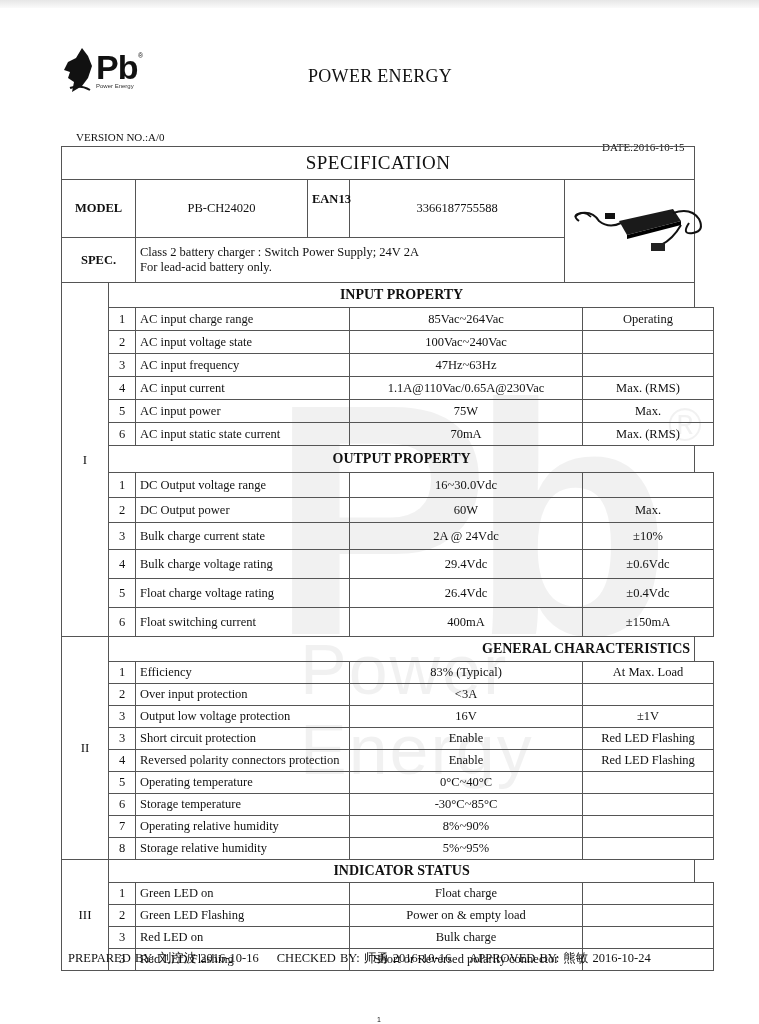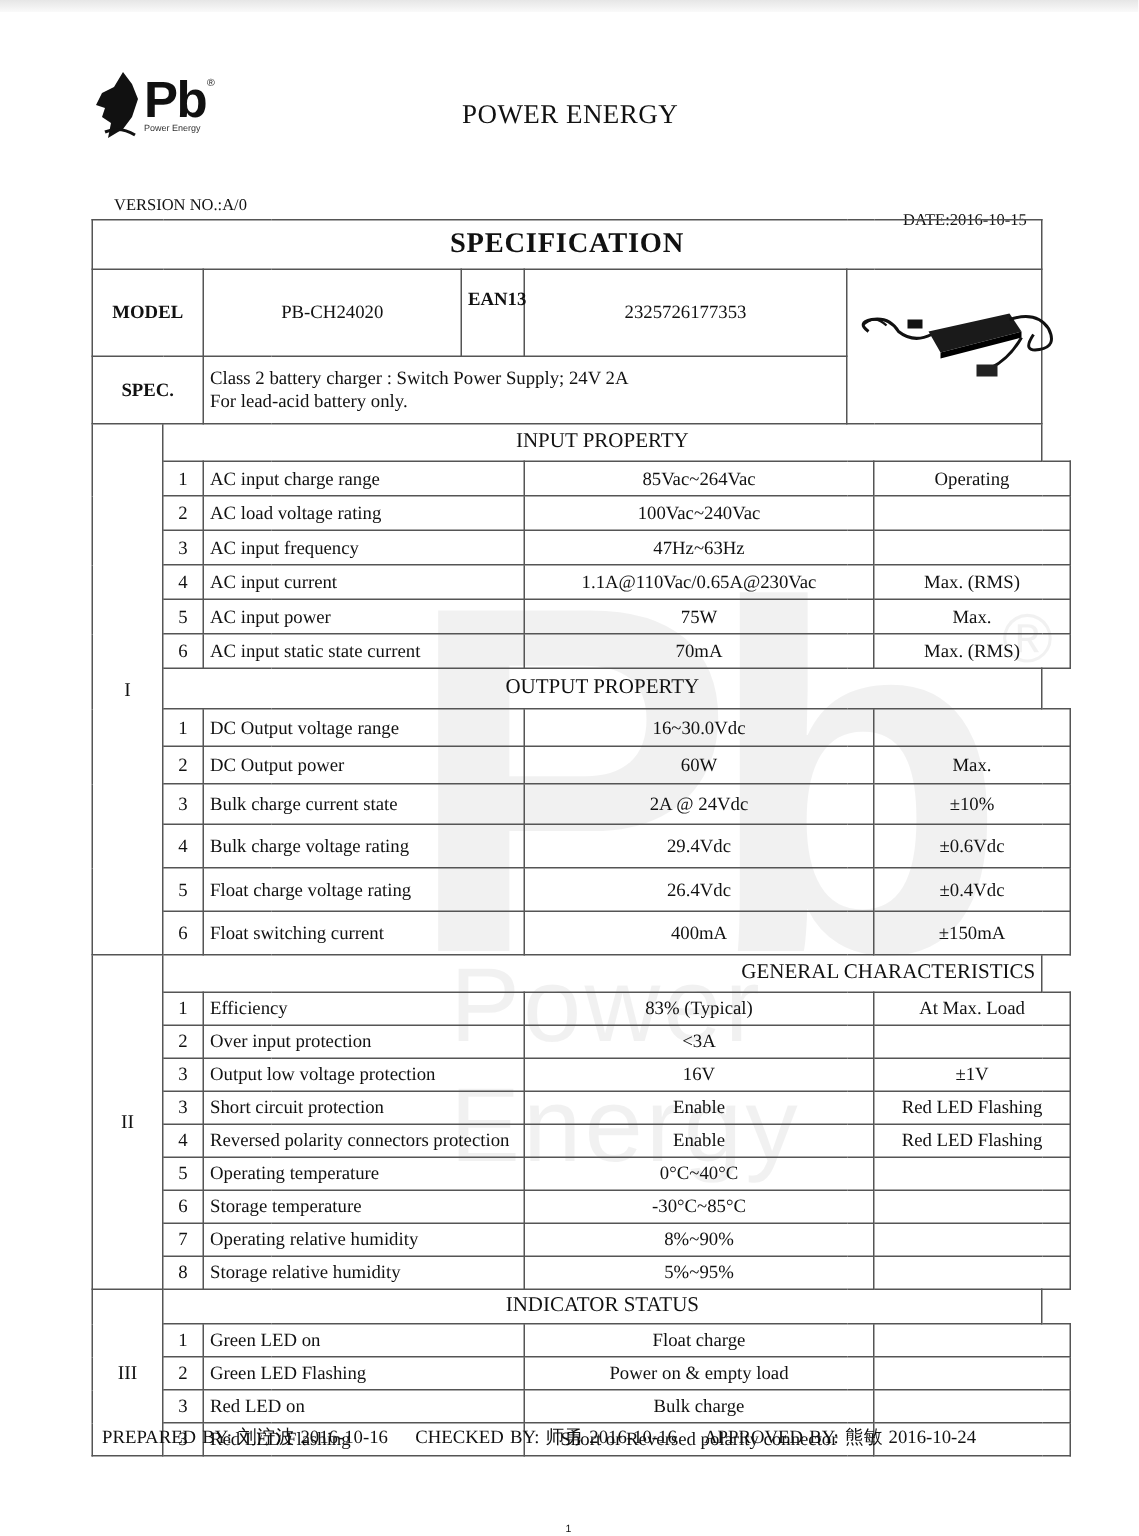--- a/index.html
+++ b/index.html
@@ -19,24 +19,24 @@
 
   .watermark { position:absolute; pointer-events:none; color:#000; opacity:0.05; }
   .wm-pb { left:270px; top:330px; font-family:"Liberation Sans", sans-serif; font-weight:bold; font-size:330px; letter-spacing:-20px; }
   .wm-text { left:300px; top:630px; font-family:"Liberation Sans", sans-serif; font-size:70px; letter-spacing:2px; }
   .wm-reg { left:668px; top:398px; font-family:"Liberation Sans", sans-serif; font-size:46px; }
 
   table.spec { position:absolute; left:61px; top:146px; width:653px; border-collapse:collapse; table-layout:fixed; font-size:12.5px; }
   table.spec td { border:1px solid #555; padding:0 4px; vertical-align:middle; }
   .c { text-align:center; }
   .b { font-weight:bold; }
-  .title-cell { font-size:19px; font-weight:bold; text-align:center; height:32px; letter-spacing:0.5px; }
+  .title-cell { font-size:19px; font-weight:normal; text-align:center; height:32px; letter-spacing:0.5px; }
   .head-row td { height:45px; }
   .spec-row td { height:44px; }
-  .section-title { font-weight:normal; font-size:14px; text-align:center; height:24px; }
+  .section-title { font-weight:bold; font-size:14px; text-align:center; height:24px; }
   .roman { text-align:center; font-size:13px; }
   .num { text-align:center; }
   .product-img { text-align:center; }
   .footer { position:absolute; left:68px; top:950px; font-size:12.5px; word-spacing:1px; white-space:nowrap; }
   .footer span { margin-right:14px; }
   .pagenum { position:absolute; left:377px; top:1016px; font-size:7px; font-family:"Liberation Sans", sans-serif; }
 </style>
 </head>
 <body>
 
@@ -73,21 +73,21 @@
       <col style="width:112px">
   </colgroup>
   <tbody id="spec-body">
     <tr>
       <td colspan="9" class="title-cell">SPECIFICATION</td>
     </tr>
     <tr class="head-row">
       <td colspan="2" class="c b">MODEL</td>
       <td colspan="2" class="c">PB-CH24020</td>
       <td class="c b" style="vertical-align:top;padding-top:12px">EAN13</td>
-      <td colspan="2" class="c">2325726177353</td>
+      <td colspan="2" class="c">3366187755588</td>
       <td colspan="2" rowspan="2" class="product-img">
         <svg width="140" height="60" viewBox="0 0 140 60">
           <path d="M10 22 Q2 16 12 14 Q24 12 30 22 Q40 30 52 24" stroke="#111" stroke-width="2" fill="none"></path>
           <path d="M6 18 Q14 10 22 18" stroke="#111" stroke-width="1.5" fill="none"></path>
           <rect x="36" y="14" width="10" height="6" fill="#111"></rect>
           <polygon points="50,22 104,10 112,22 58,36" fill="#1a1a1a"></polygon>
           <polygon points="58,36 112,22 112,26 58,40" fill="#000"></polygon>
           <path d="M104 14 Q122 8 130 20 Q136 32 124 34 Q112 36 120 24" stroke="#111" stroke-width="2" fill="none"></path>
           <path d="M112 26 Q104 40 92 46" stroke="#111" stroke-width="2" fill="none"></path>
           <rect x="82" y="44" width="14" height="8" fill="#222"></rect>
@@ -106,21 +106,21 @@
         <td colspan="8" class="section-title" style="height: 24px;">INPUT PROPERTY</td>
       </tr>
       <tr>
         <td class="num" style="height: 22px;">1</td>
         <td colspan="3">AC input charge range</td>
         <td colspan="3" class="c">85Vac~264Vac</td>
         <td colspan="2" class="c">Operating</td>
       </tr>
       <tr>
         <td class="num" style="height: 22px;">2</td>
-        <td colspan="3">AC load voltage rating</td>
+        <td colspan="3">AC input voltage state</td>
         <td colspan="3" class="c">100Vac~240Vac</td>
         <td colspan="2" class="c"></td>
       </tr>
       <tr>
         <td class="num" style="height: 22px;">3</td>
         <td colspan="3">AC input frequency</td>
         <td colspan="3" class="c">47Hz~63Hz</td>
         <td colspan="2" class="c"></td>
       </tr>
       <tr>

